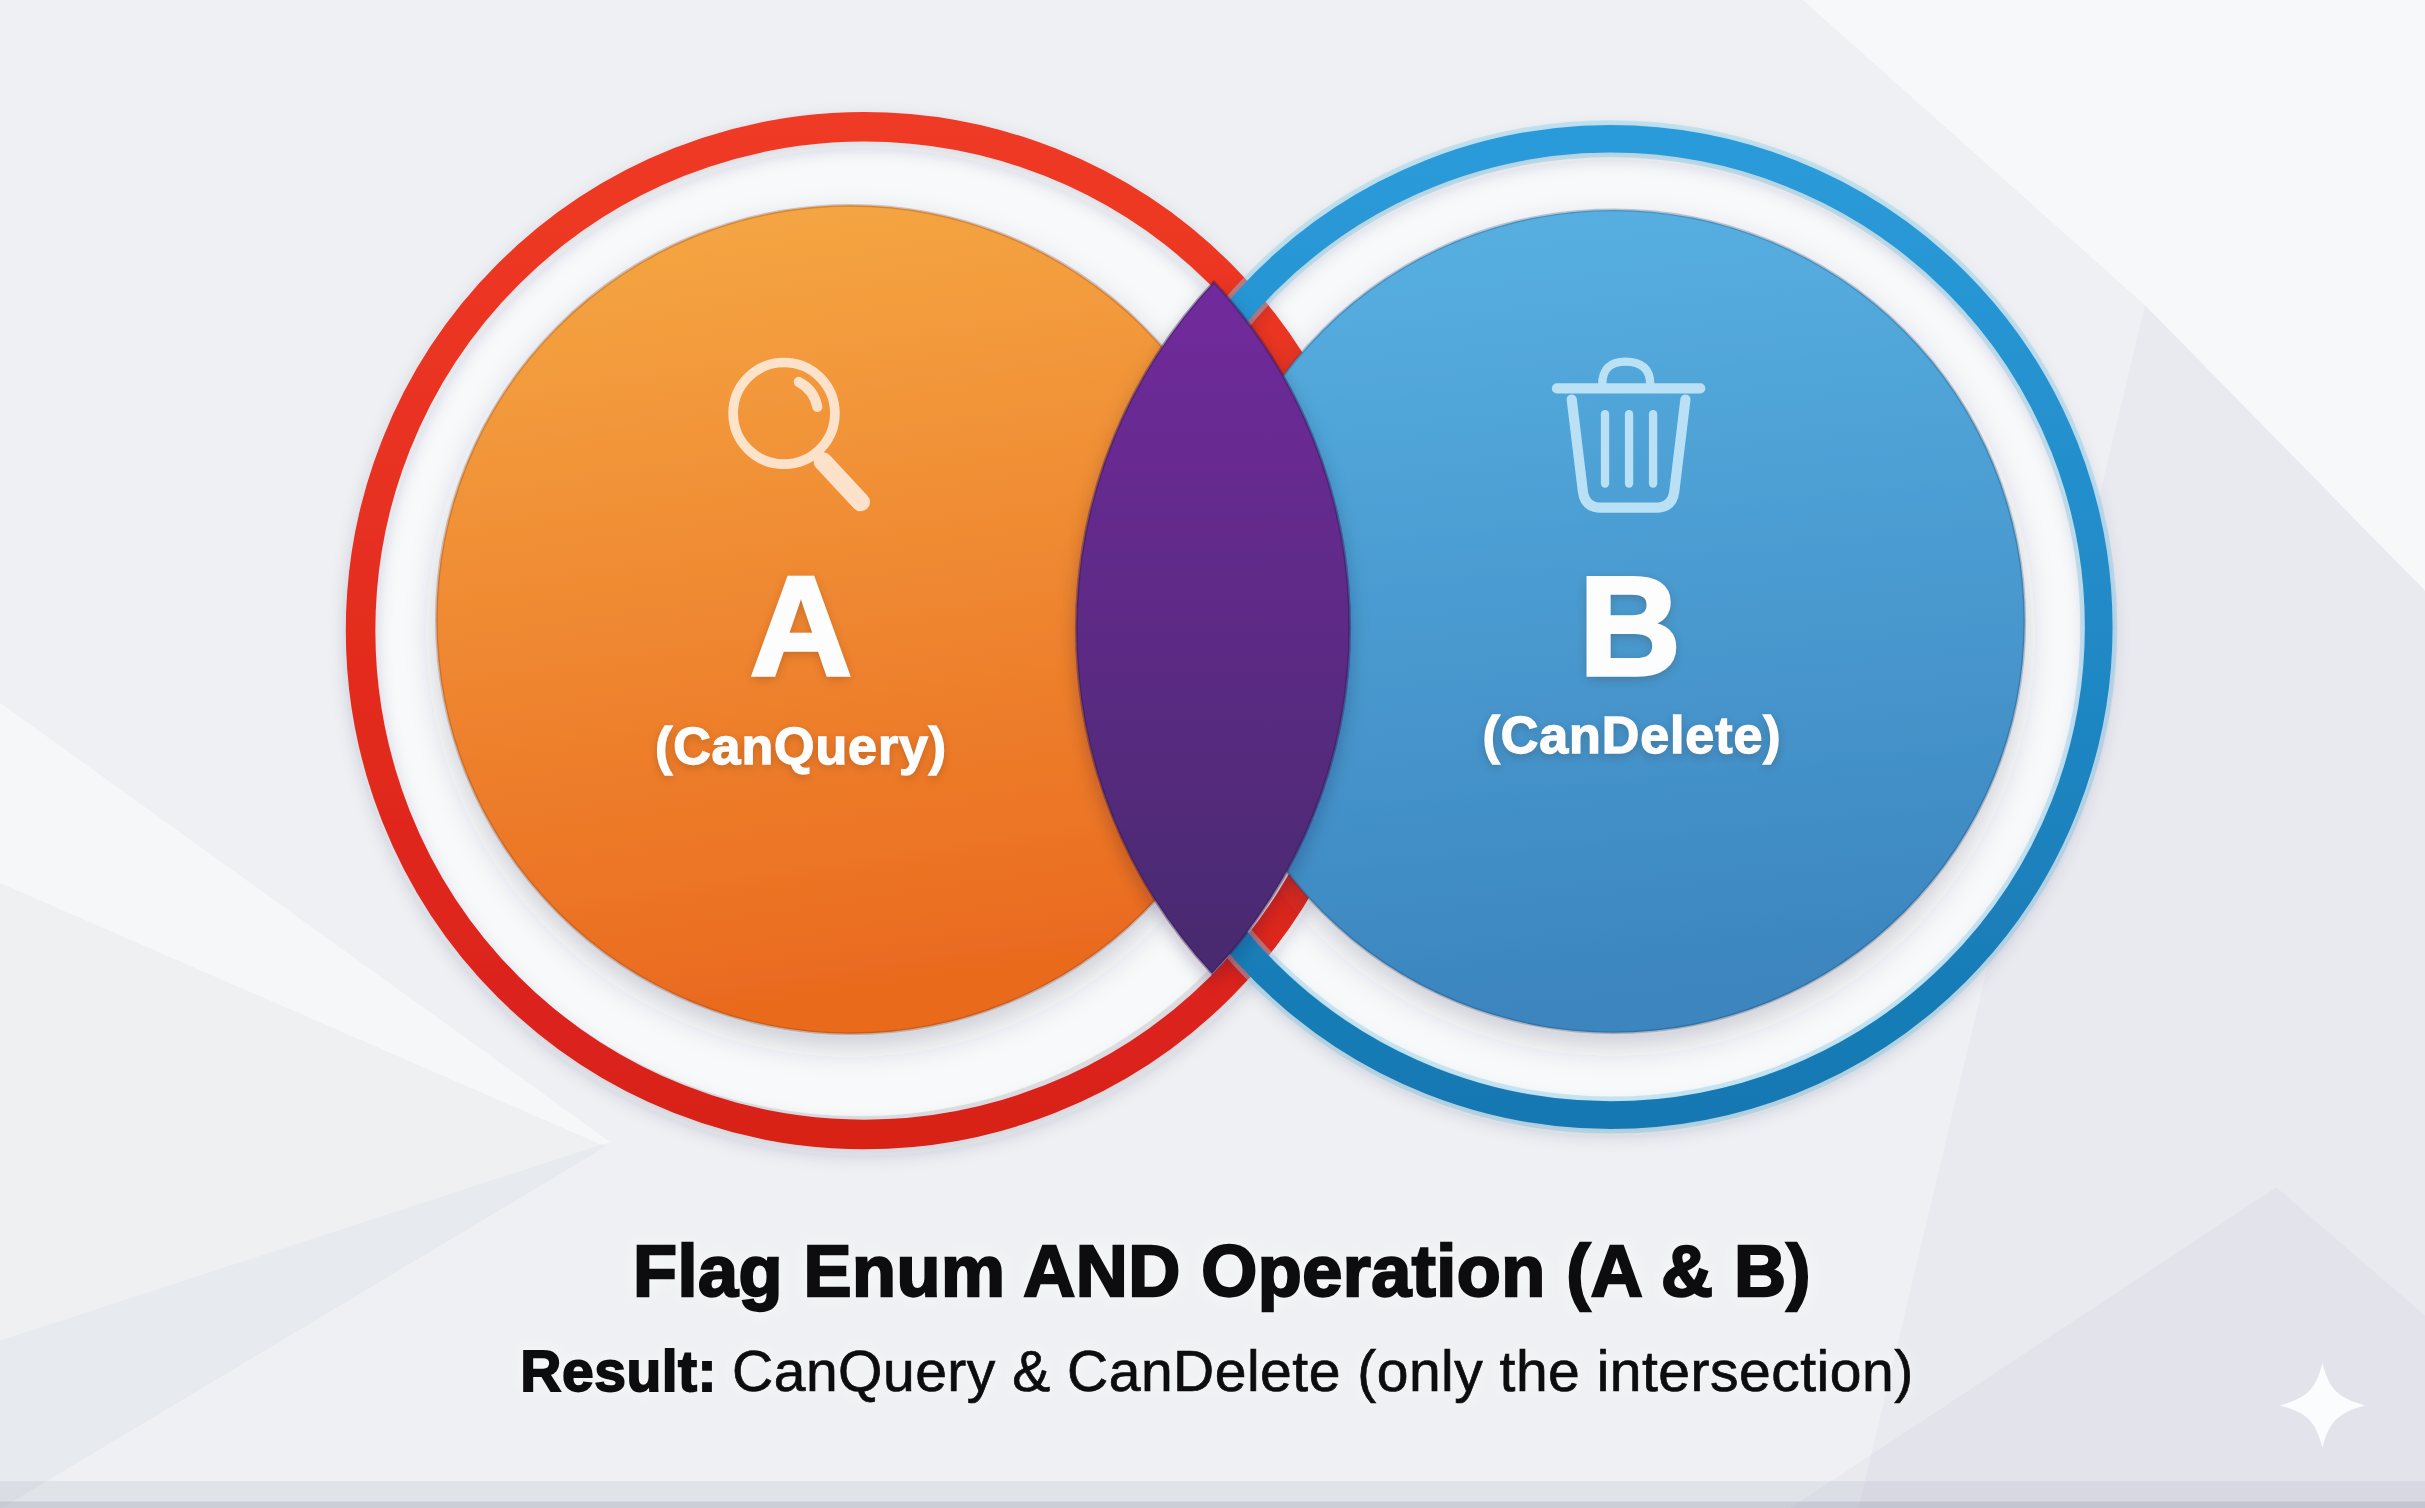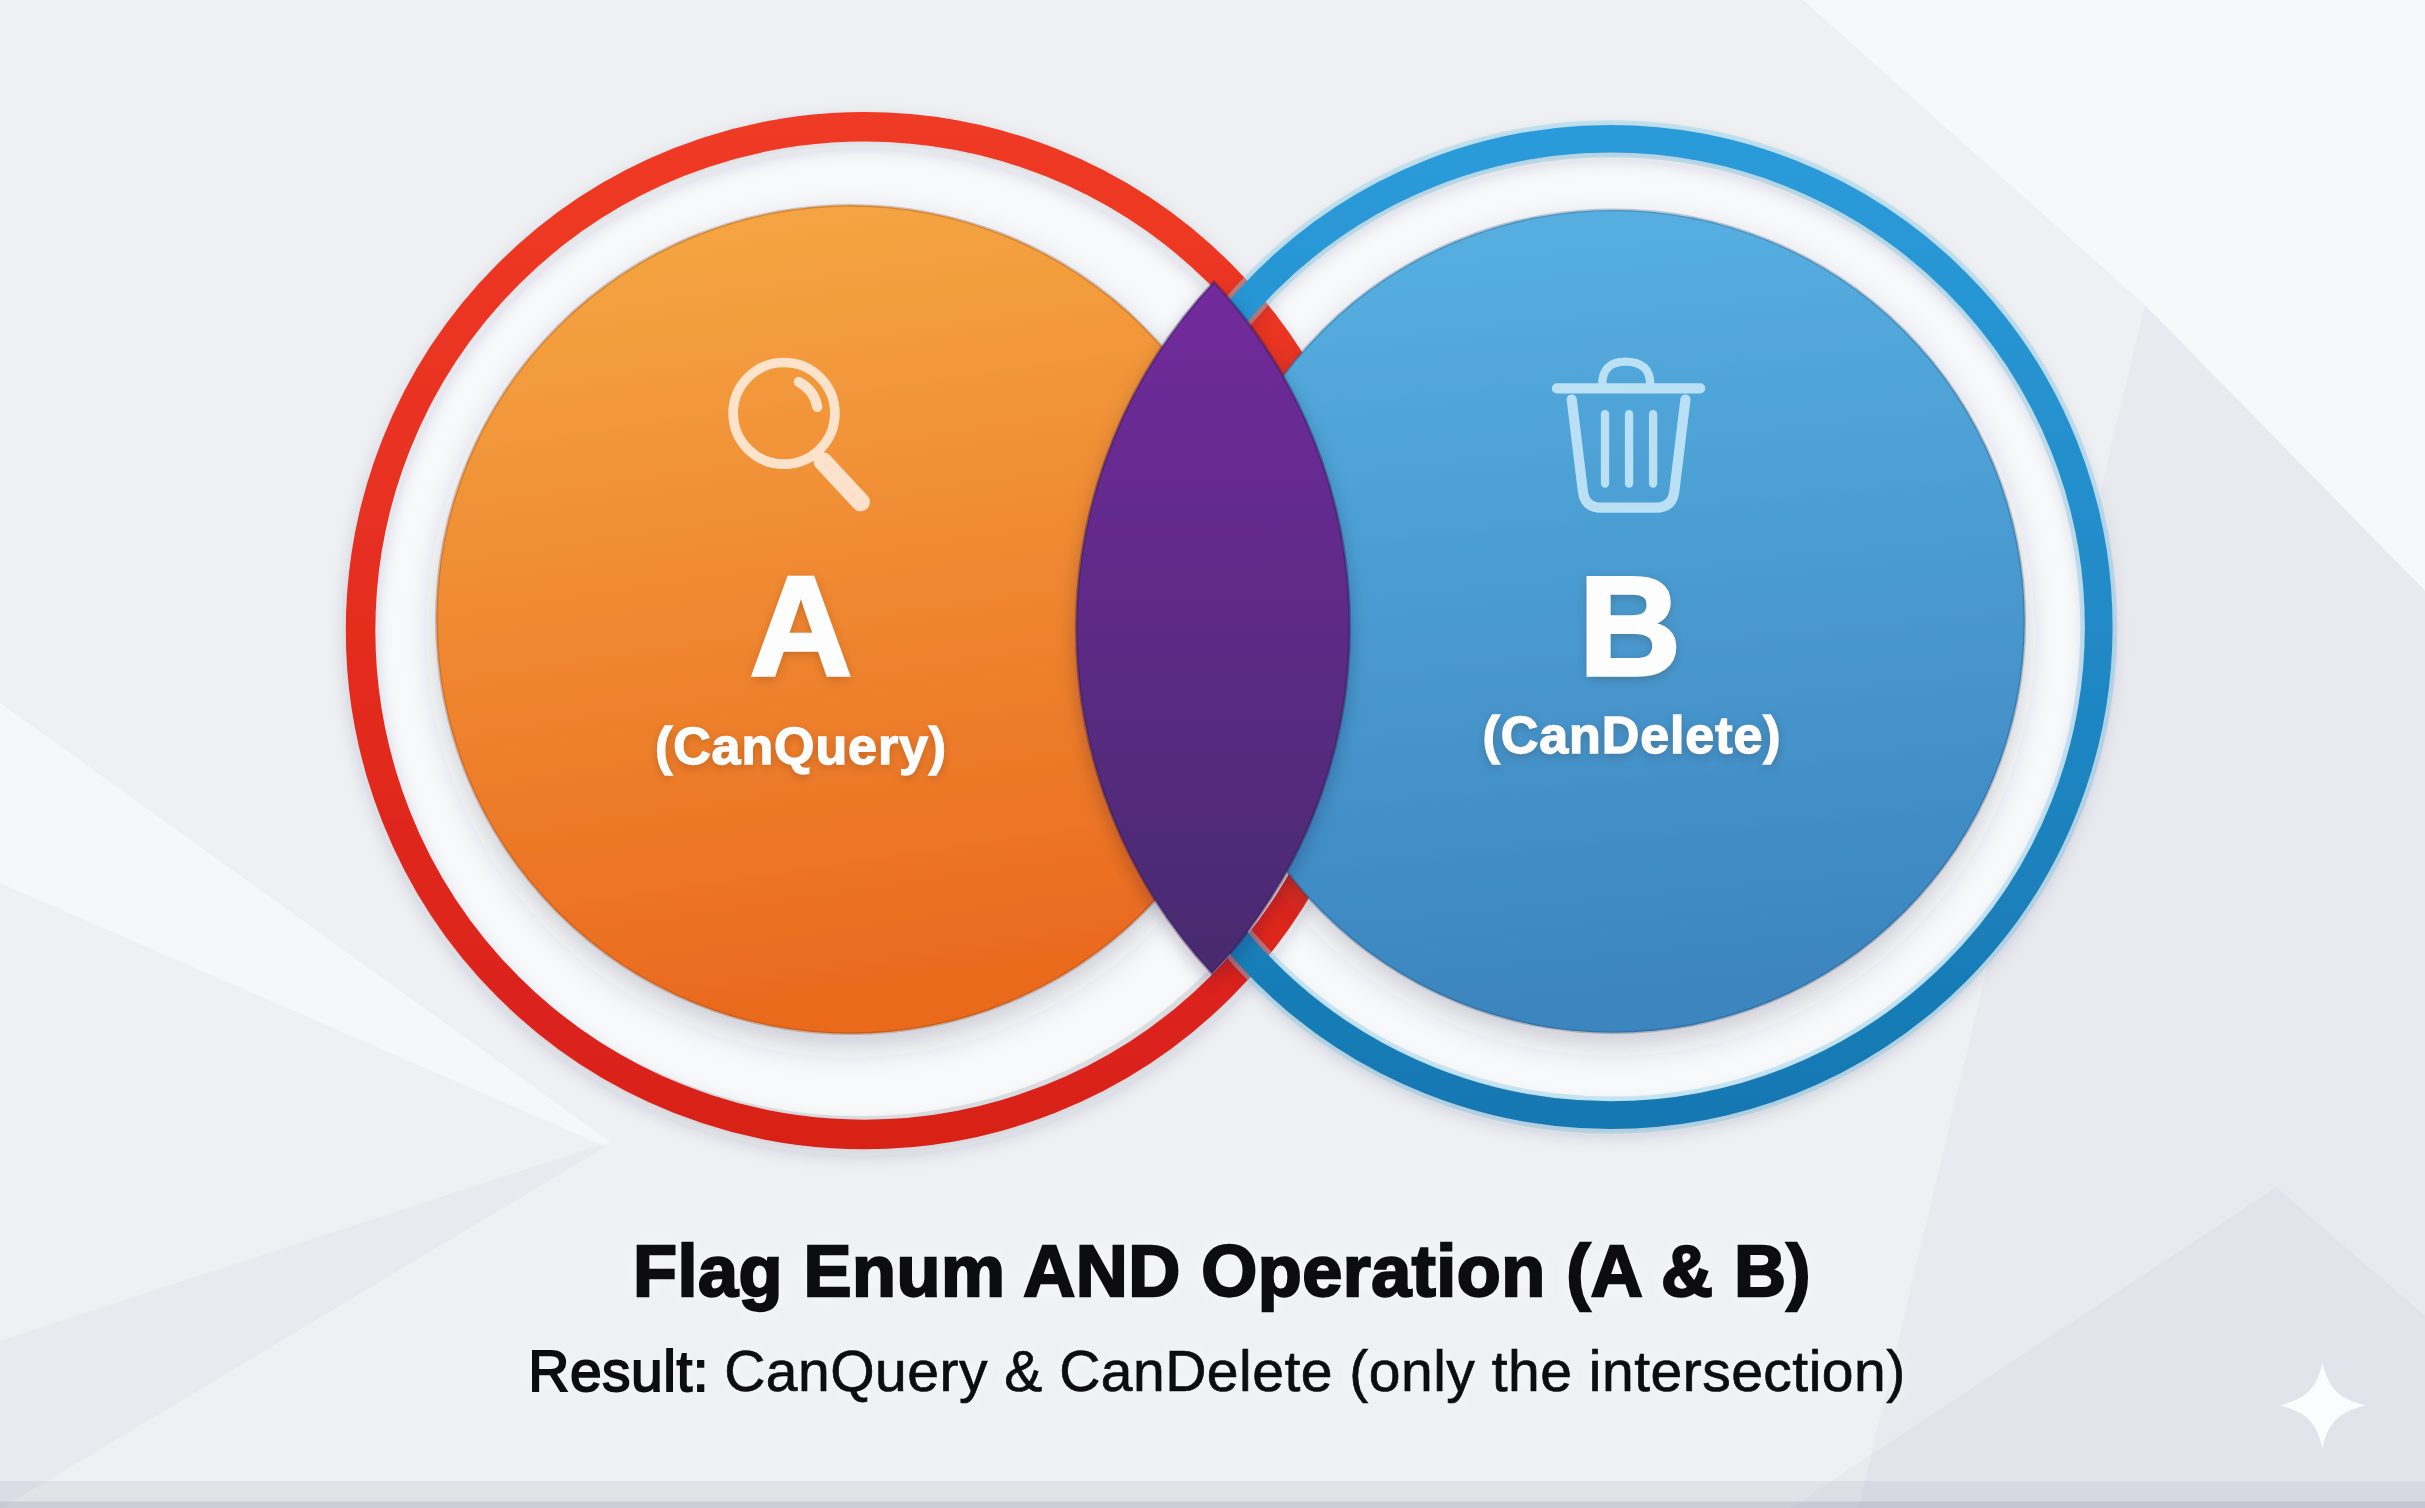--- a/index.html
+++ b/index.html
@@ -45,21 +45,21 @@
     text-shadow: 0 0 20.3px rgba(255,255,255,0.85);
   }
   .subtitle {
     font-size: 57px;
     font-weight: 400;
     color: var(--textDark, #0D0D0F);
     letter-spacing: 0.5px;
     text-shadow: 0 0 16.6px rgba(255,255,255,0.85);
   }
   .subtitle .result-label {
-    font-weight: 400;
+    font-weight: 700;
     -webkit-text-stroke: 1.8px var(--textDark, #0D0D0F);
     margin-right: 15px;
   }
   .subtitle .result-rest {
     -webkit-text-stroke: 0.7px var(--textDark, #0D0D0F);
   }
 </style>
 </head>
 <body>
 

